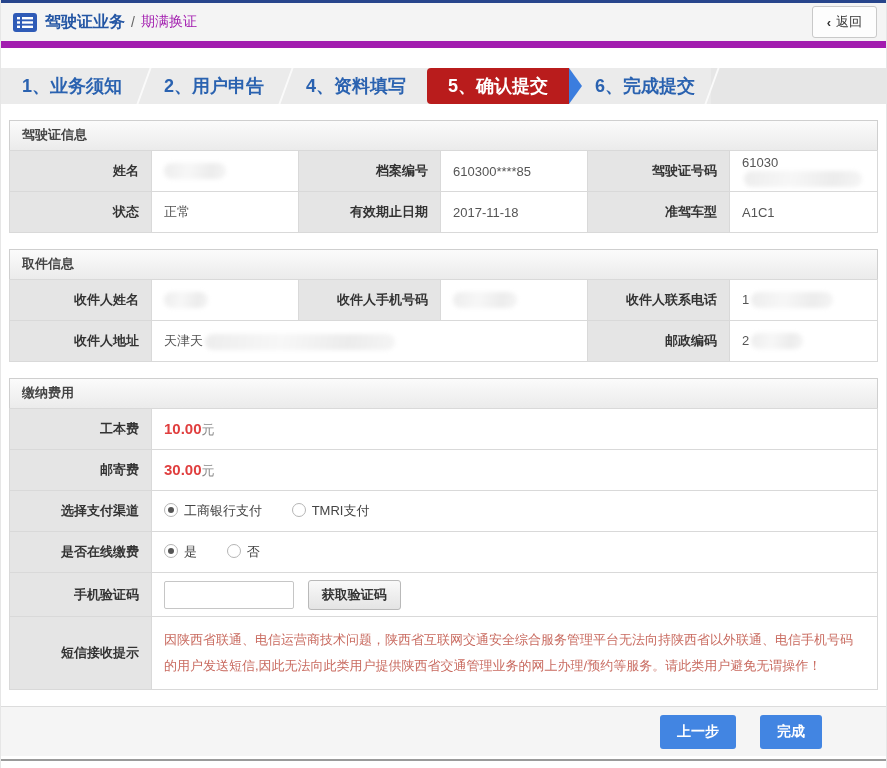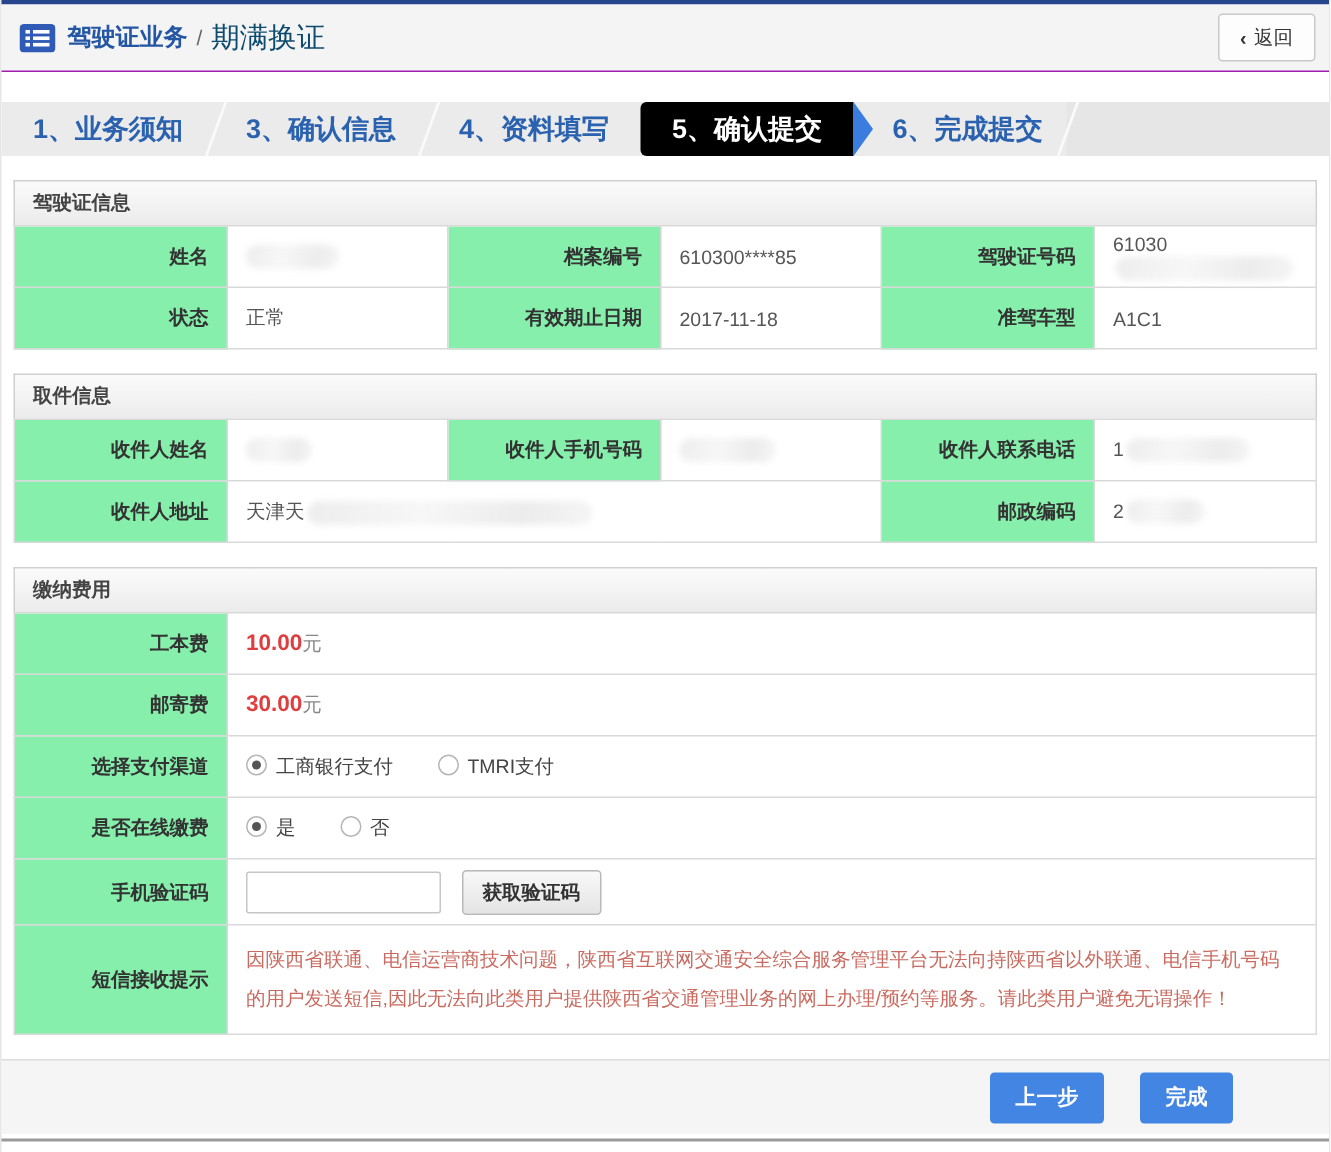--- a/index.html
+++ b/index.html
@@ -2,54 +2,54 @@
 <html><head>
 <meta charset="utf-8">
 <style>
   * { margin:0; padding:0; box-sizing:border-box; }
   html,body { width:887px; height:768px; overflow:hidden; background:#fff;
     font-family:"Liberation Sans","DejaVu Sans",sans-serif; font-size:13px; color:#333; }
   .page { width:887px; height:768px; border-left:1px solid #e6e6e6; border-right:1px solid #e6e6e6; position:relative; background:#fff; }
 
   
   .topstrip { height:3px; background:#27458c; }
-  .header { height:45px; background:#f4f4f4; border-bottom:1px solid #a21caf;
+  .header { height:45px; background:#f4f4f4; border-bottom:7px solid #a21caf;
     display:flex; align-items:center; padding:0 9px 0 12px; }
   .hd-icon { width:24px; height:19px; margin-right:8px; flex:0 0 auto; }
   .hd-title { color:#2456a4; font-size:16px; font-weight:bold; }
   .hd-sep { color:#666; font-size:14px; margin:0 6px; }
-  .hd-sub { color:#0c4a6e; font-size:19px; }
+  .hd-sub { color:#a21caf; font-size:14px; }
   .spacer { flex:1; }
   .back-btn { background:#fdfdfd; border:1px solid #c9c9c9; border-radius:3px;
     padding:6px 14px; font-size:13px; color:#333; cursor:pointer; display:flex; align-items:center; gap:5px; }
   .back-btn .chev { font-weight:bold; font-size:13px; }
 
   
   .stepbar { margin-top:20px; height:36px; display:flex; background:#ebebeb; position:relative; }
   .step { width:142px; height:36px; line-height:36px; text-align:center; color:#2a62b0;
     font-weight:bold; font-size:18px; position:relative; cursor:pointer; }
   .step::before { content:""; position:absolute; left:0; top:0; bottom:0; width:2px;
     background:#fafafa; transform:skewX(-20deg); }
   .step:first-child::before { display:none; }
   .step.active::before, .step.after-active::before { display:none; }
-  .step.active { background:#000000; color:#fff; border-radius:4px 0 0 4px; z-index:2; }
+  .step.active { background:#b91c1c; color:#fff; border-radius:4px 0 0 4px; z-index:2; }
   .step.active::after { content:""; position:absolute; right:-13px; top:0;
     border-left:13px solid #3b7dde; border-top:18px solid transparent; border-bottom:18px solid transparent; }
   .step.after-active { padding-left:10px; }
   .step-filler { flex:1; background:#e6e6e6; position:relative; }
   .step-filler::before { content:""; position:absolute; left:0; top:0; bottom:0; width:2px;
     background:#fafafa; transform:skewX(-20deg); }
 
   
   .section { margin:16px 8px 0 8px;border-radius:16px; }
   .sec-head { height:30px; line-height:28px; background:linear-gradient(#fbfbfb,#ebebeb);
     border:1px solid #cfcfcf; border-bottom:none; padding-left:12px; font-weight:bold; color:#444; font-size:13px; }
   table { width:100%; border-collapse:collapse; table-layout:fixed; }
   td { border:1px solid #d9d9d9; height:41px; font-size:13px; vertical-align:middle; }
-  td.lbl { background:#86efac; text-align:right; padding-right:12px; font-weight:bold; color:#333; }
+  td.lbl { background:#e5e5e5; text-align:right; padding-right:12px; font-weight:bold; color:#333; }
   td.val { background:#fff; text-align:left; padding-left:12px; color:#555; }
   .outer { border:1px solid #cfcfcf; border-top:1px solid #d9d9d9; }
 
   
   .redact { display:inline-block; height:16px; border-radius:8px; vertical-align:middle;
     background:linear-gradient(100deg,#ededed,#f7f7f7 40%,#ececec 75%,#f5f5f5); filter:blur(2px); }
 
   
   .fee-num { color:#e03e3e; font-weight:bold; font-size:15px; }
   .fee-unit { color:#888; font-size:13px; }
@@ -93,21 +93,21 @@
     <span class="hd-sub">期满换证</span>
     <span class="spacer"></span>
     <button class="back-btn">
       <span class="chev">‹</span>
       <span>返回</span>
     </button>
   </div>
 
   <div class="stepbar">
     <div class="step">1、业务须知</div>
-    <div class="step">3、确认信息</div>
+    <div class="step">2、用户申告</div>
     <div class="step">4、资料填写</div>
     <div class="step active">5、确认提交</div>
     <div class="step after-active">6、完成提交</div>
     <div class="step-filler"></div>
   </div>
 
   <div class="section">
     <div class="sec-head">驾驶证信息</div>
     <table class="outer">
       <colgroup>

